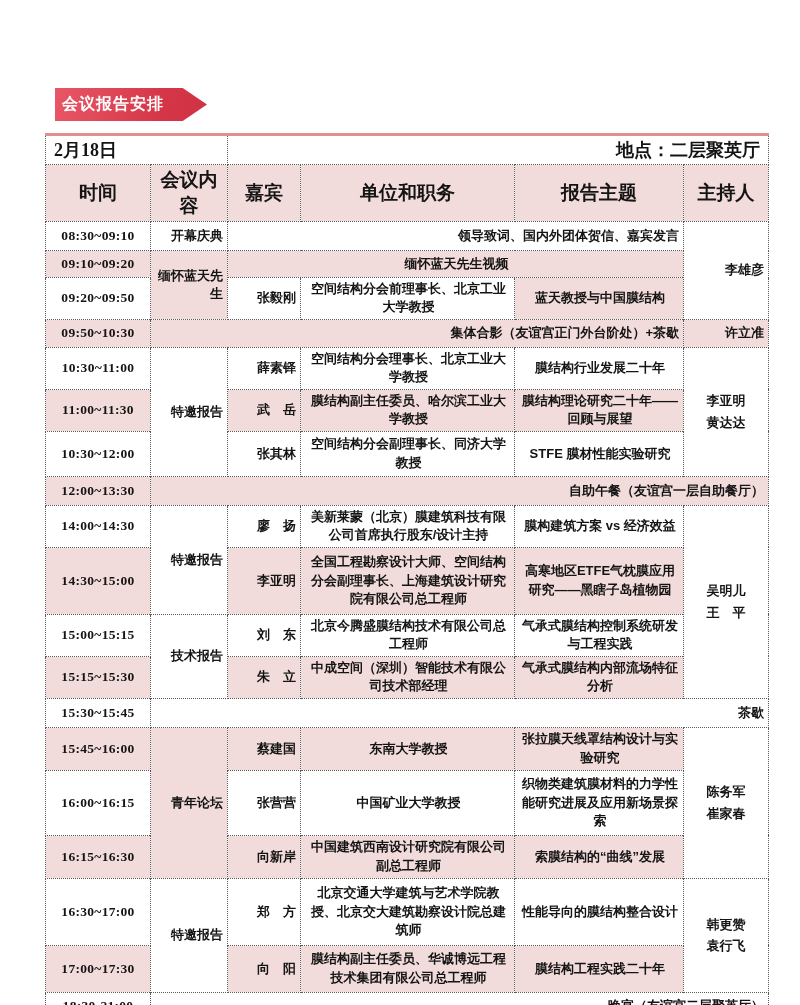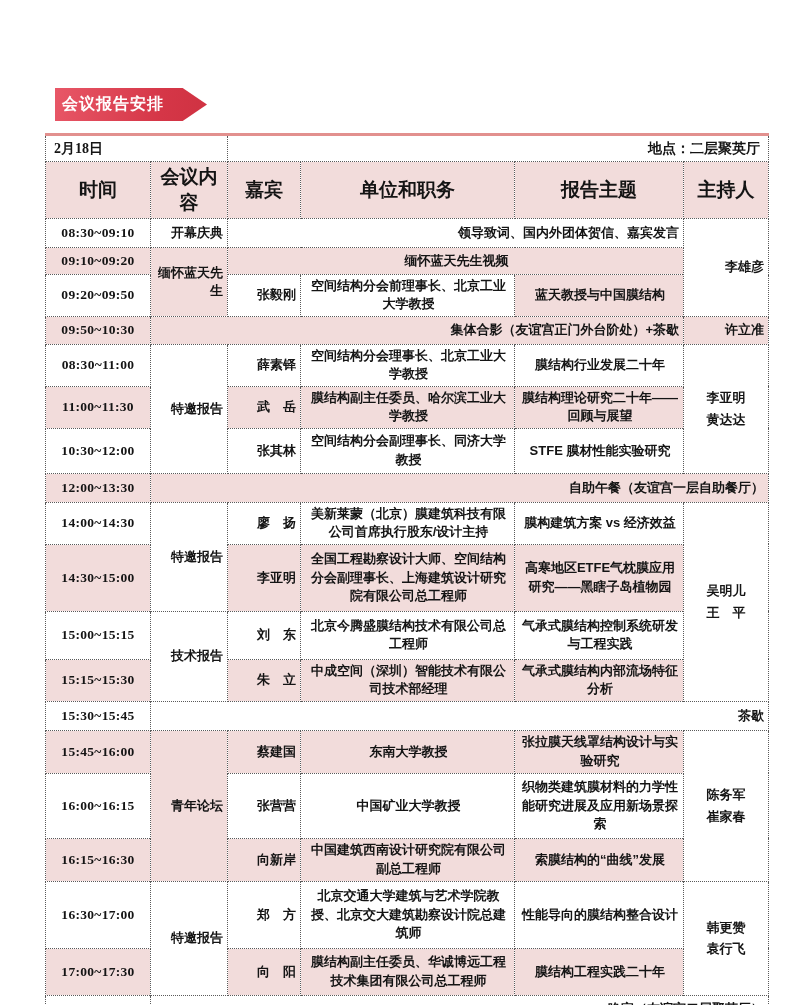--- a/index.html
+++ b/index.html
@@ -16,21 +16,21 @@
          border-collapse:collapse;table-layout:fixed;
          font-weight:700;font-size:13px;color:#141414;
          border-top:3px solid #e2908e;border-bottom:3px solid #d5514f;}
   table.sched td{border:1px dotted #5a5a5a;padding:2px 4px;vertical-align:middle;
          box-sizing:border-box;overflow:hidden;}
   .pink{background:#f2dcdb;}
   .tc{text-align:right;}
   .tl{text-align:center;padding-left:7px !important;padding-right:5px !important;line-height:1.42;}
   .time{font-family:"Liberation Serif","DejaVu Serif",serif;text-align:center;
         font-size:13.5px;letter-spacing:.3px;white-space:nowrap;}
-  .daterow td{border-bottom:2px solid #e2908e;font-size:14px;background:#ffffff;}
+  .daterow td{border-bottom:2px solid #e2908e;font-size:18px;background:#ffffff;}
   .daterow .dleft{text-align:left;padding-left:8px;font-family:"Liberation Serif","DejaVu Serif",serif;}
   .daterow .dright{text-align:right;padding-right:8px;}
   .head td{background:#f2dcdb;text-align:center;font-size:19px;}
   .host div{line-height:1.65;text-align:center;}
 </style>
 </head>
 <body>
 
 <div class="page">
 
@@ -83,21 +83,21 @@
       <td class="tl pink">蓝天教授与中国膜结构</td>
     </tr>
 
     <tr style="height:28px">
       <td class="time pink">09:50~10:30</td>
       <td class="tc pink" colspan="4">集体合影（友谊宫正门外台阶处）+茶歇</td>
       <td class="tc pink">许立准</td>
     </tr>
 
     <tr style="height:42px">
-      <td class="time">08:30~11:00</td>
+      <td class="time">10:30~11:00</td>
       <td class="tc" rowspan="3">特邀报告</td>
       <td class="tc">薛素铎</td>
       <td class="tl">空间结构分会理事长、北京工业大学教授</td>
       <td class="tl">膜结构行业发展二十年</td>
       <td class="host" rowspan="3">
         <div>李亚明</div>
         <div>黄达达</div>
       </td>
     </tr>
 
@@ -132,21 +132,21 @@
       </td>
     </tr>
 
     <tr style="height:67px">
       <td class="time pink">14:30~15:00</td>
       <td class="tc pink">李亚明</td>
       <td class="tl pink">全国工程勘察设计大师、空间结构分会副理事长、上海建筑设计研究院有限公司总工程师</td>
       <td class="tl pink">高寒地区ETFE气枕膜应用研究——黑瞎子岛植物园</td>
     </tr>
 
-    <tr style="height:48px">
+    <tr style="height:42px">
       <td class="time">15:00~15:15</td>
       <td class="tc" rowspan="2">技术报告</td>
       <td class="tc">刘　东</td>
       <td class="tl">北京今腾盛膜结构技术有限公司总工程师</td>
       <td class="tl">气承式膜结构控制系统研发与工程实践</td>
     </tr>
 
     <tr style="height:41px">
       <td class="time pink">15:15~15:30</td>
       <td class="tc pink">朱　立</td>

